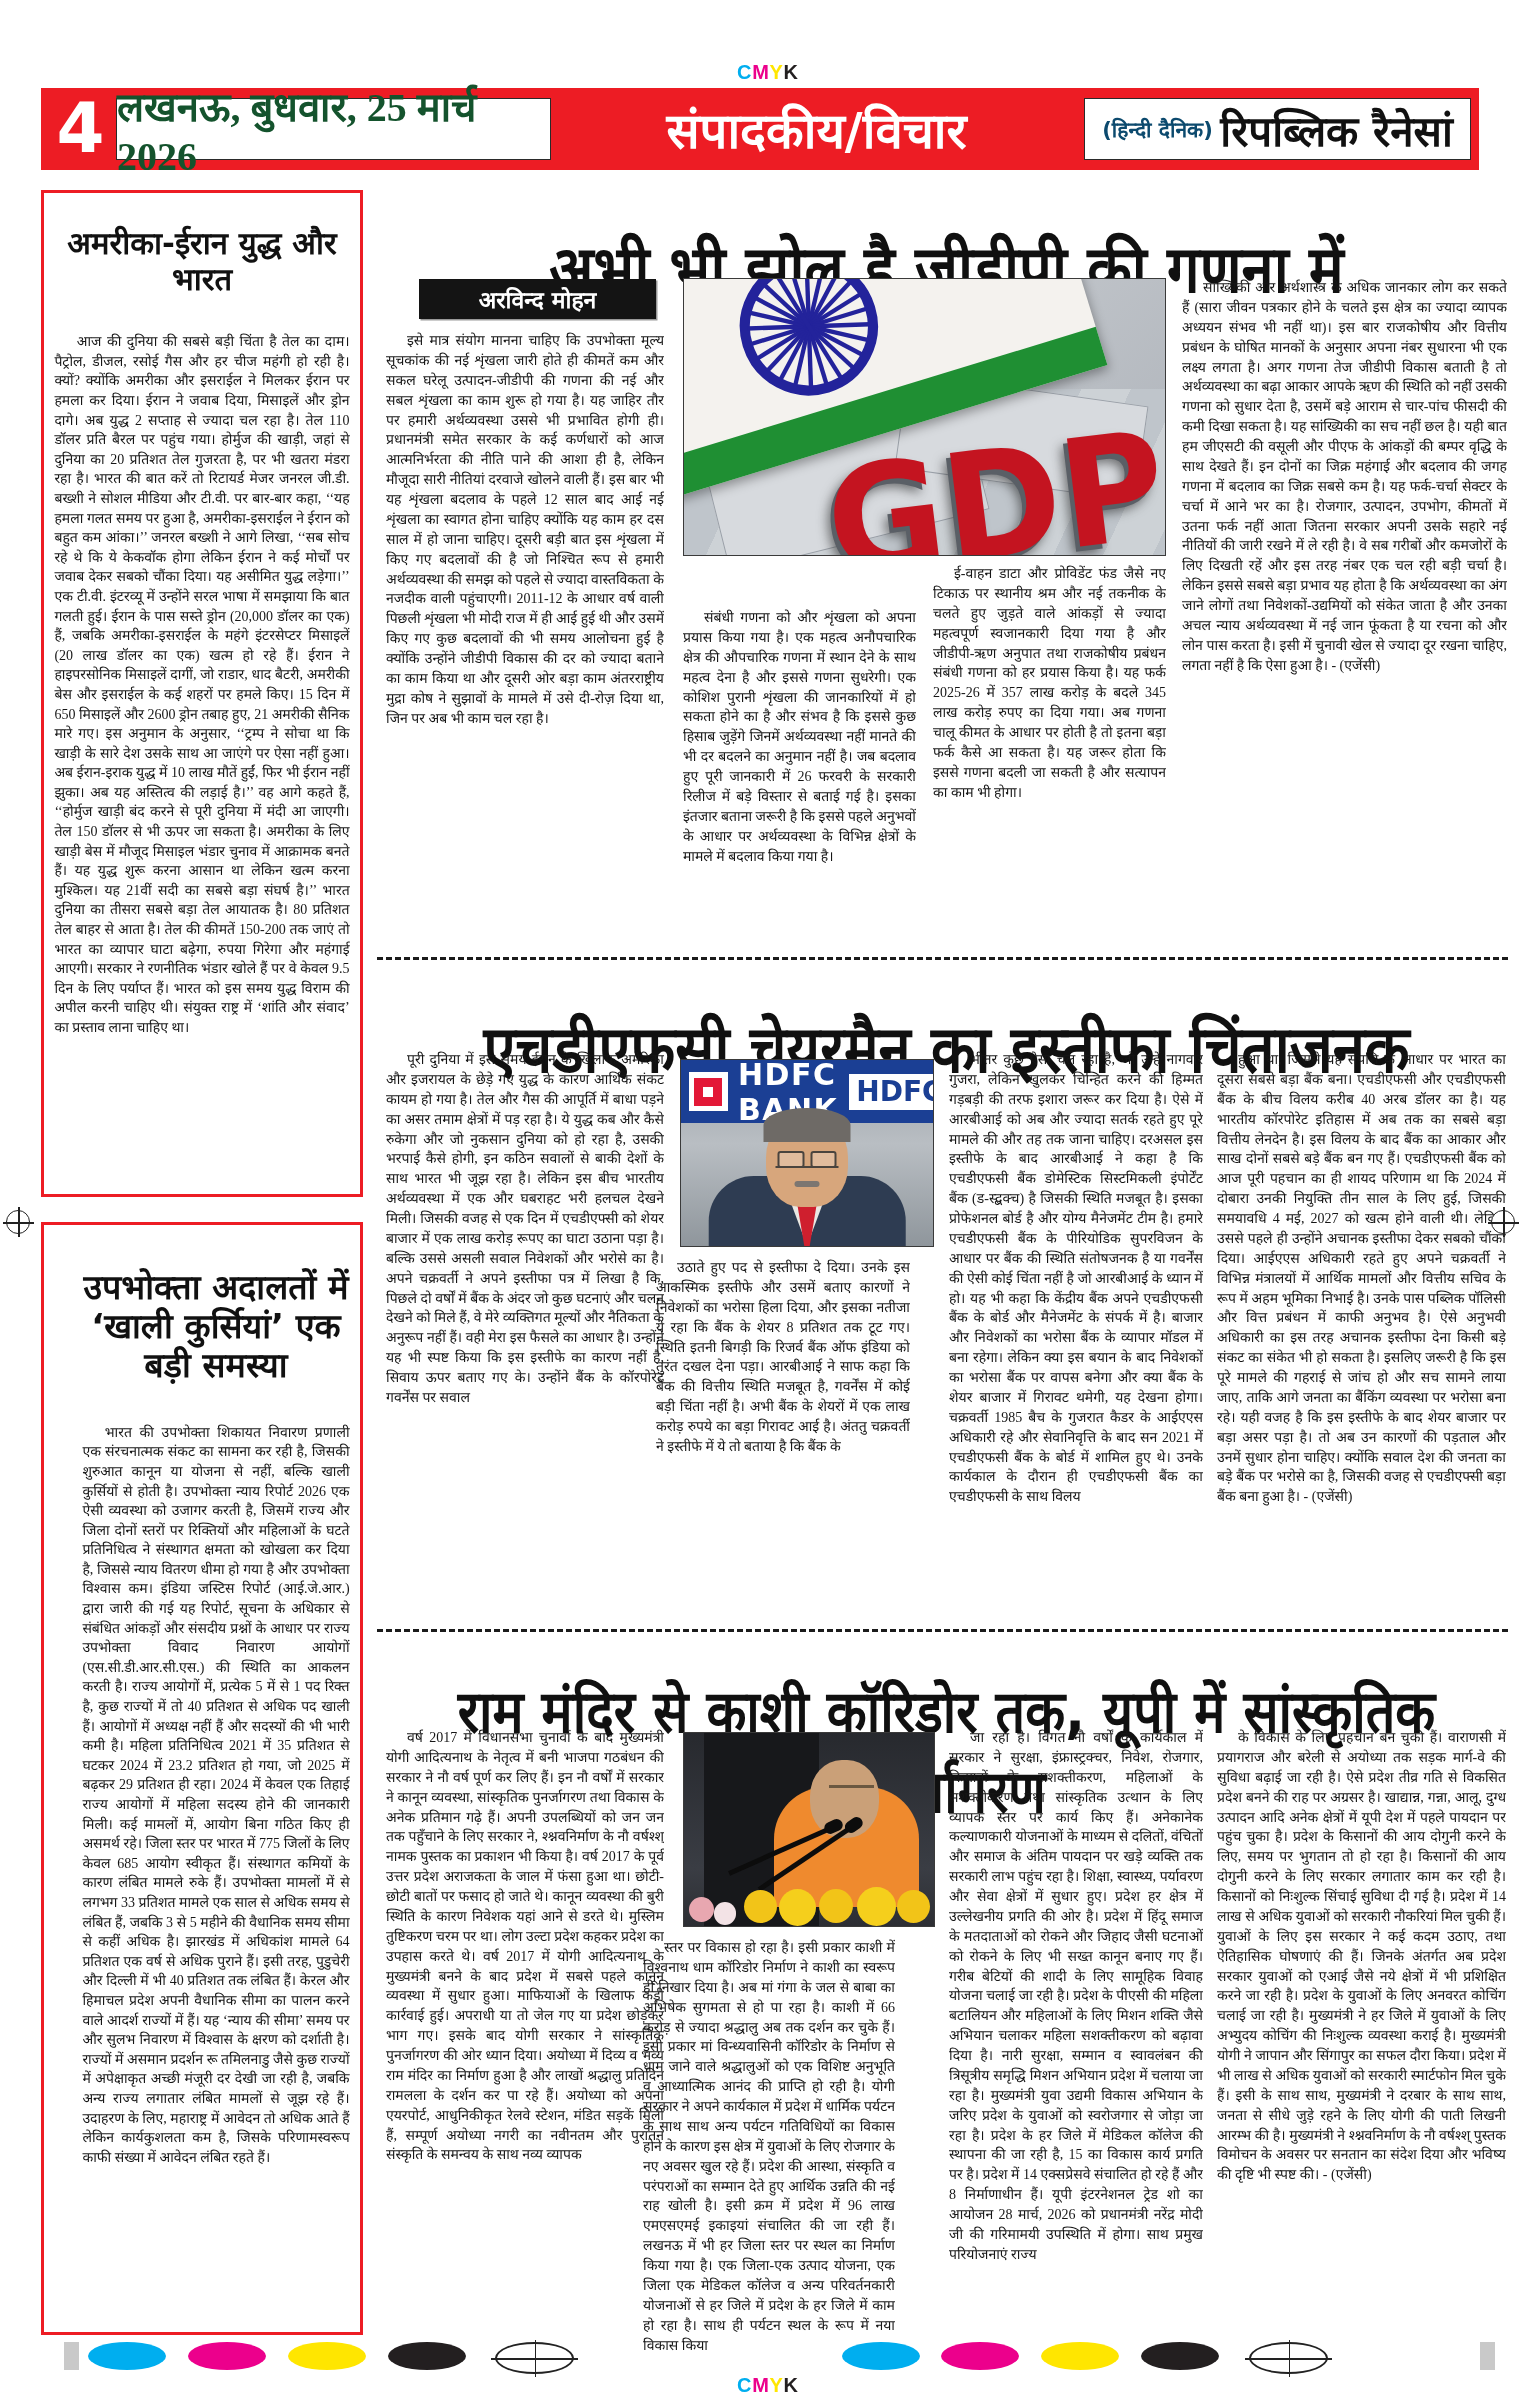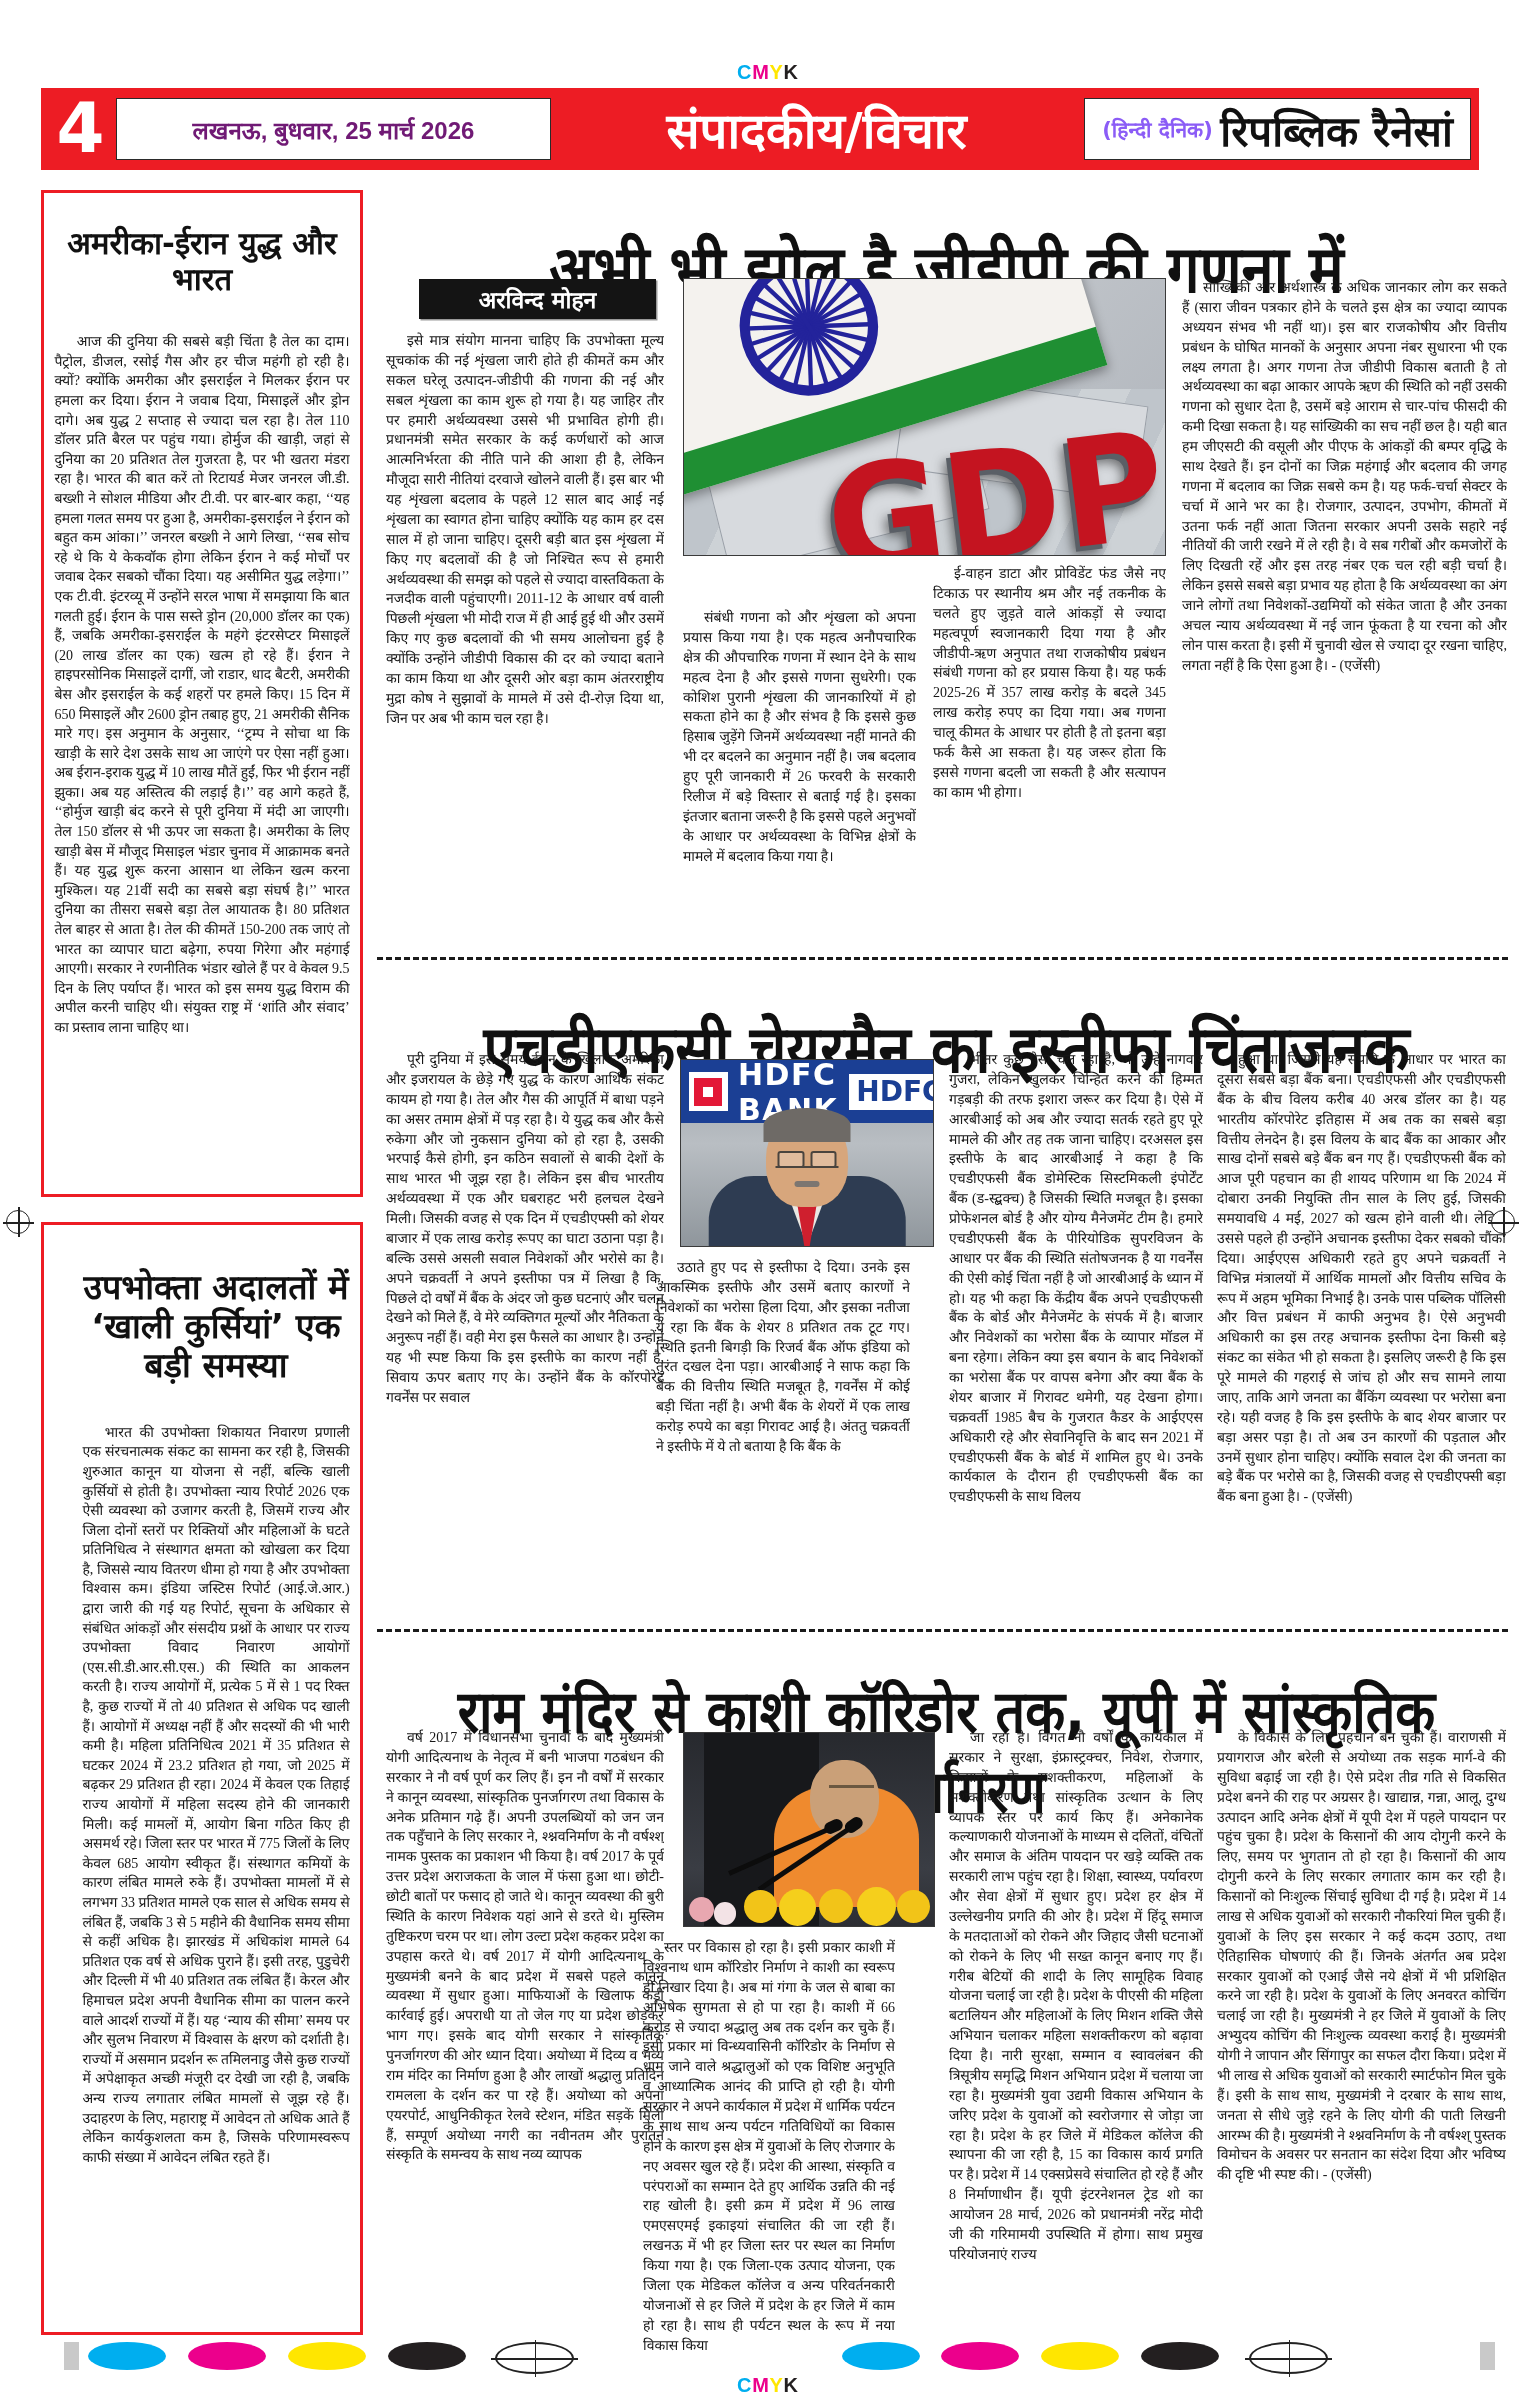--- a/index.html
+++ b/index.html
@@ -17,27 +17,27 @@
   .reg-circle:before{content:"";position:absolute;left:50%;top:-4.5px;bottom:-4.5px;width:1.5px;background:#222;}
   .reg-circle:after{content:"";position:absolute;top:50%;left:-6px;right:-6px;height:1.5px;background:#222;}
   .edge-reg{position:absolute;width:22.4px;height:22.4px;border:1.5px solid #222;border-radius:50%;background:#fff;}
   .edge-reg:before{content:"";position:absolute;left:50%;top:-3.7px;bottom:-3.7px;width:1.5px;background:#222;}
   .edge-reg:after{content:"";position:absolute;top:50%;left:-4.5px;right:-4.5px;height:1.5px;background:#222;}
   
   .masthead{position:absolute;left:41px;top:88px;width:1438px;height:82px;background:#ed1c24;}
   .page-num{position:absolute;left:6px;top:0;width:67px;height:82px;color:#fff;font-size:69px;font-weight:bold;
             font-family:"DejaVu Sans","Liberation Sans",sans-serif;line-height:81px;text-align:center;}
   .date-box{position:absolute;left:75px;top:10.4px;width:433px;height:60px;background:#fff;border:1.5px solid #2a2a2a;
-            display:flex;align-items:center;justify-content:center;font-size:24px;font-weight:bold;
-            font-family:Liberation Sans, sans-serif;color:#701a75;}
+            display:flex;align-items:center;justify-content:center;font-size:40px;font-weight:bold;
+            font-family:Liberation Serif, serif;color:#14532d;}
   .section-title{position:absolute;left:522px;top:0;width:507px;height:82px;display:flex;align-items:center;justify-content:center;
             color:#fff;font-size:49px;font-weight:bold;font-family:"DejaVu Sans","Liberation Sans",sans-serif;}
   .brand-box{position:absolute;left:1043px;top:10.4px;width:385px;height:60px;background:#fff;border:1.5px solid #2a2a2a;
             display:flex;align-items:center;justify-content:center;gap:7.5px;}
-  .brand-tag{font-size:21px;font-weight:bold;color:#8b5cf6;font-family:"DejaVu Sans","Liberation Sans",sans-serif;}
+  .brand-tag{font-size:21px;font-weight:bold;color:#0c4a6e;font-family:"DejaVu Sans","Liberation Sans",sans-serif;}
   .brand-name{font-size:42px;font-weight:bold;color:#111;font-family:"DejaVu Sans","Liberation Sans",sans-serif;}
   
   .redbox{position:absolute;left:41px;width:322px;border:3px solid #ed1c24;background:#fff;box-sizing:border-box;overflow:hidden;}
   .box1{top:190px;height:1007px;}
   .box2{top:1222px;height:1113px;padding-left:28px;}
   .red-banner{height:69px;background:#ed1c24;color:#fff;display:flex;align-items:center;justify-content:center;
             font-size:40px;font-weight:bold;font-family:"DejaVu Sans","Liberation Sans",sans-serif;}
   .box-headline{padding:7.5px 7.5px 4.5px;text-align:center;font-size:31px;line-height:1.15;font-weight:bold;color:#111;
             font-family:"DejaVu Sans","Liberation Sans",sans-serif;}
   .box-body{padding:4.5px 10.4px;font-size:14px;line-height:1.40;text-align:justify;color:#161616;overflow:hidden;}

